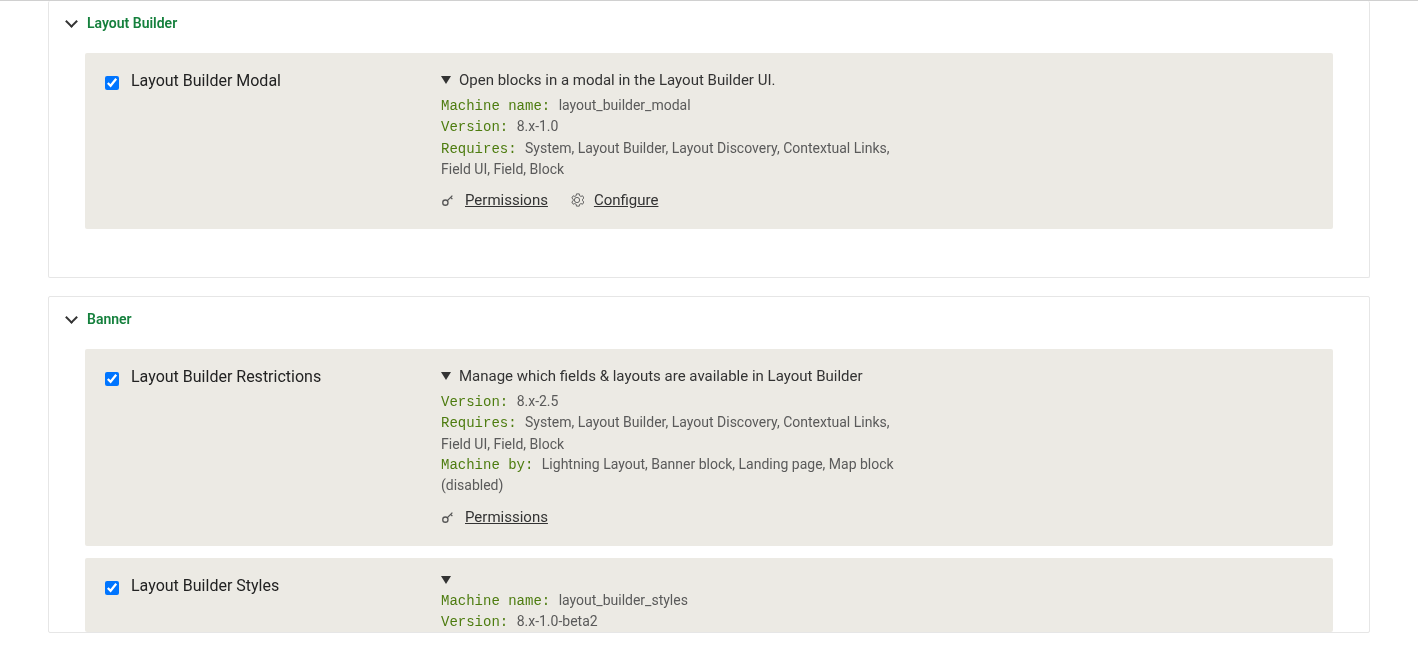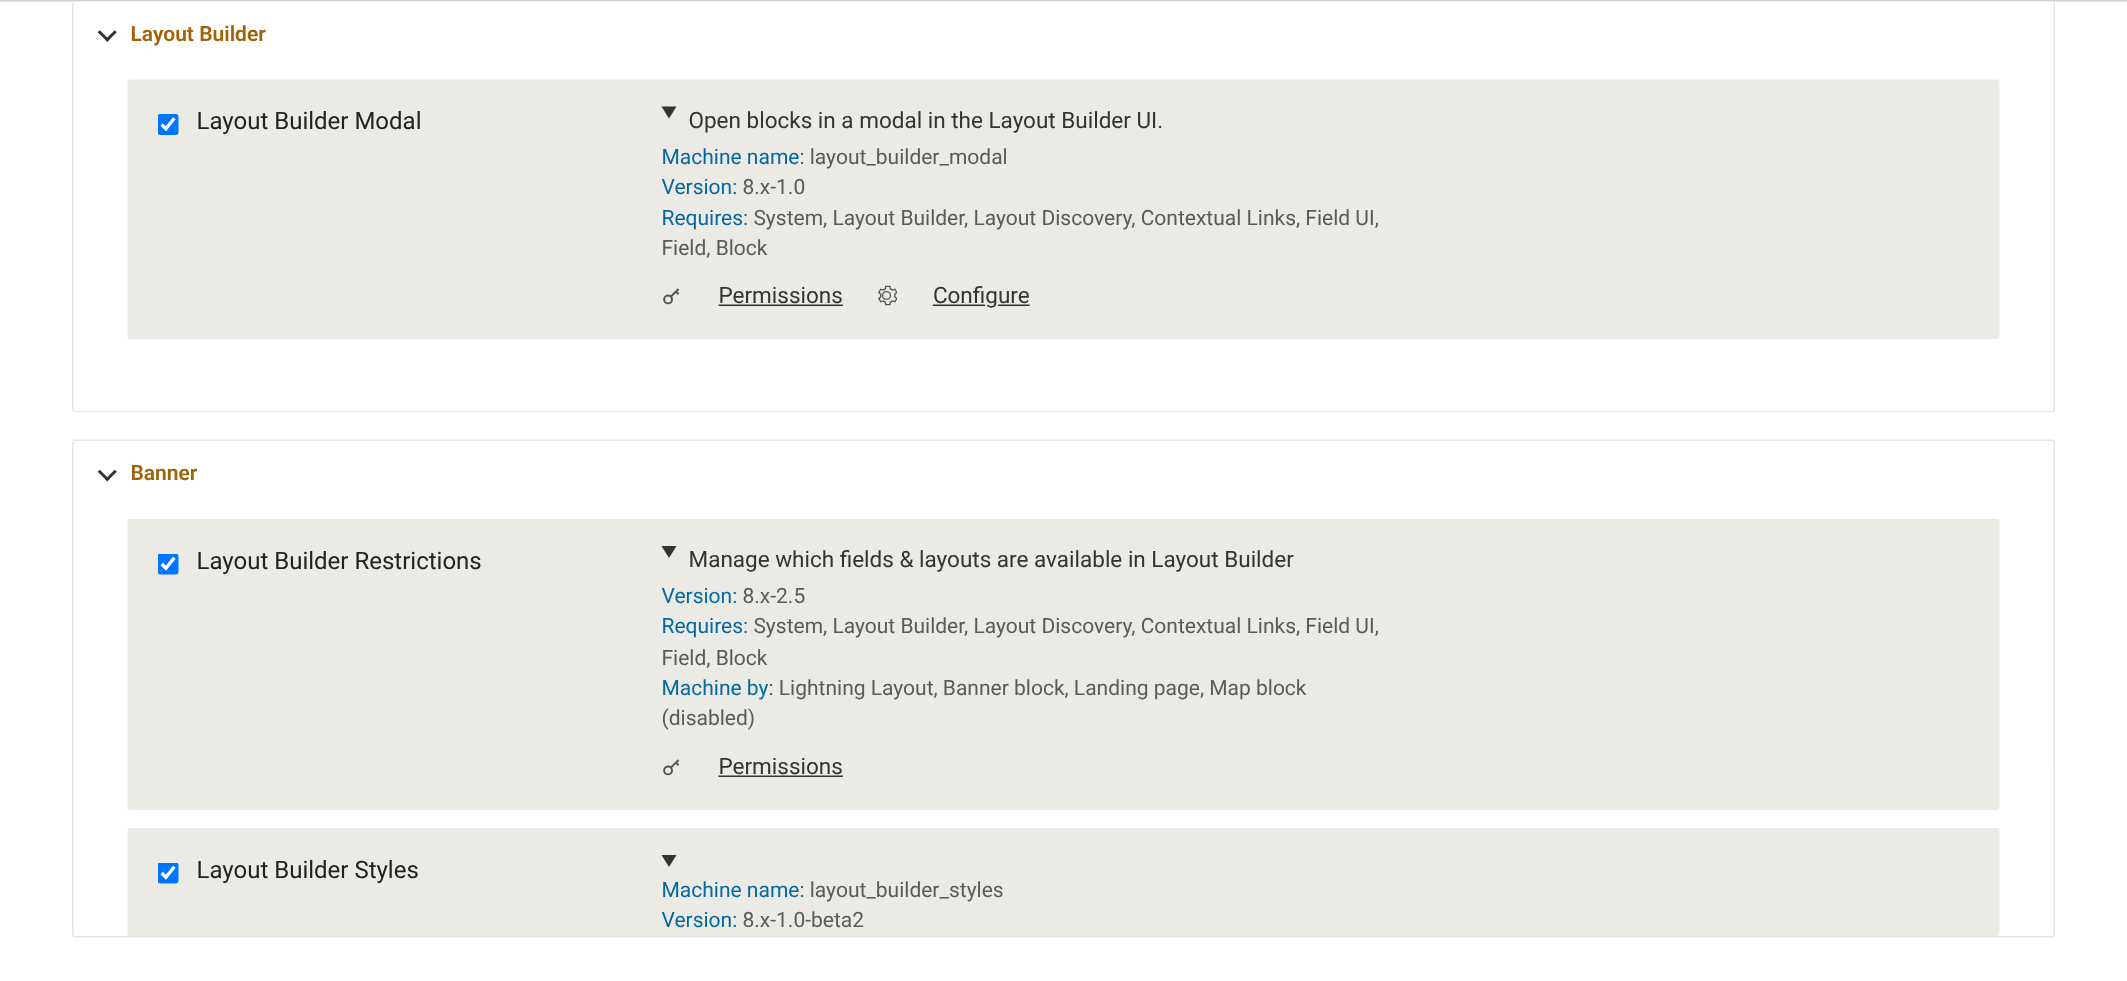--- a/index.html
+++ b/index.html
@@ -42,21 +42,21 @@
     position: absolute;
     width: 7px; height: 7px;
     border-left: 2px solid #333;
     border-bottom: 2px solid #333;
     transform: rotate(-45deg);
     top: -1px; left: 0;
   }
   .section-title {
     font-weight: 600;
     font-size: 14px;
-    color: #a16207;
+    color: #15803d;
   }
   .module-card {
     background: #eceae4;
     margin: 0 36px 12px 36px;
     border-radius: 2px;
     padding: 18px 20px 20px 12px;
     display: flex;
     align-items: flex-start;
   }
   .module-checkbox {
@@ -74,21 +74,21 @@
     font-weight: 400;
     color: #222;
     padding-top: 0px;
   }
   .module-details {
     flex: 1;
     color: #222;
   }
   .module-desc-row {
     display: flex;
-    align-items: flex-start;
+    align-items: center;
     margin-bottom: 6px;
   }
   .tri-down {
     width: 0; height: 0;
     border-left: 5px solid transparent;
     border-right: 5px solid transparent;
     border-top: 8px solid #333;
     margin-right: 8px;
     flex-shrink: 0;
   }
@@ -96,31 +96,32 @@
     font-size: 15px;
     color: #333;
   }
   .meta-line {
     font-size: 14px;
     color: #5a5a5a;
     line-height: 1.45;
     max-width: 480px;
   }
   .meta-label {
-    color: #0369a1;
+    color: #4d7c0f;
+    font-family: Liberation Mono, monospace;
   }
   .module-links {
     margin-top: 12px;
     display: flex;
     gap: 22px;
   }
   .module-link {
     display: flex;
     align-items: center;
-    gap: 24px;
+    gap: 10px;
   }
   .module-link a {
     color: #333;
     text-decoration: underline;
     font-size: 15px;
   }
   .key-icon {
     width: 14px; height: 14px;
     position: relative;
     display: inline-block;

